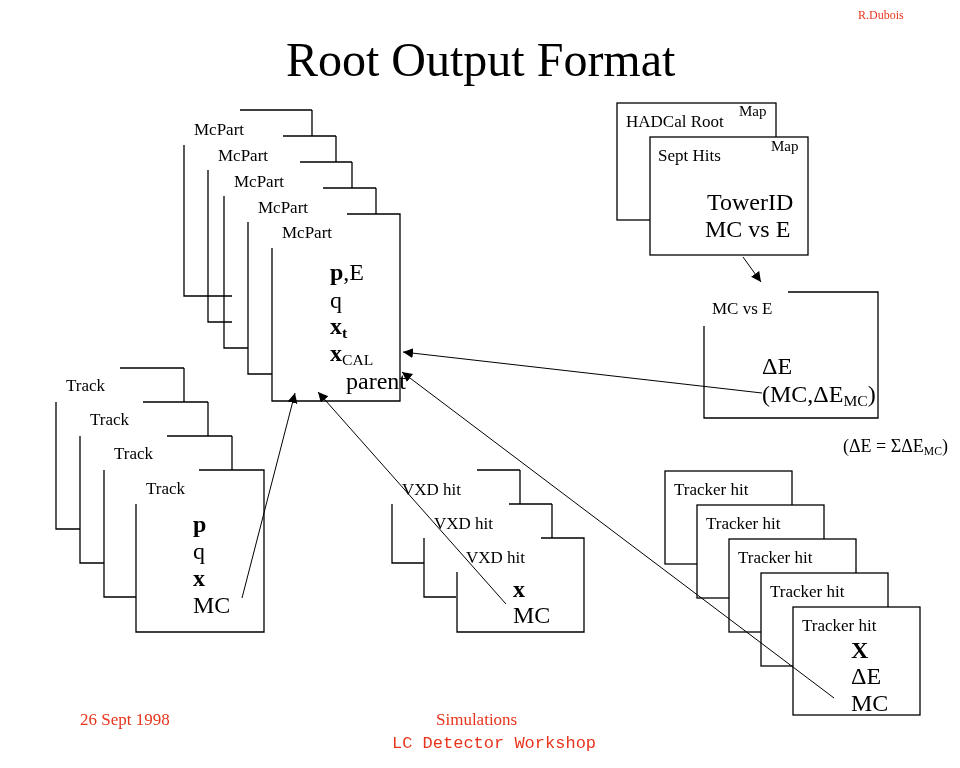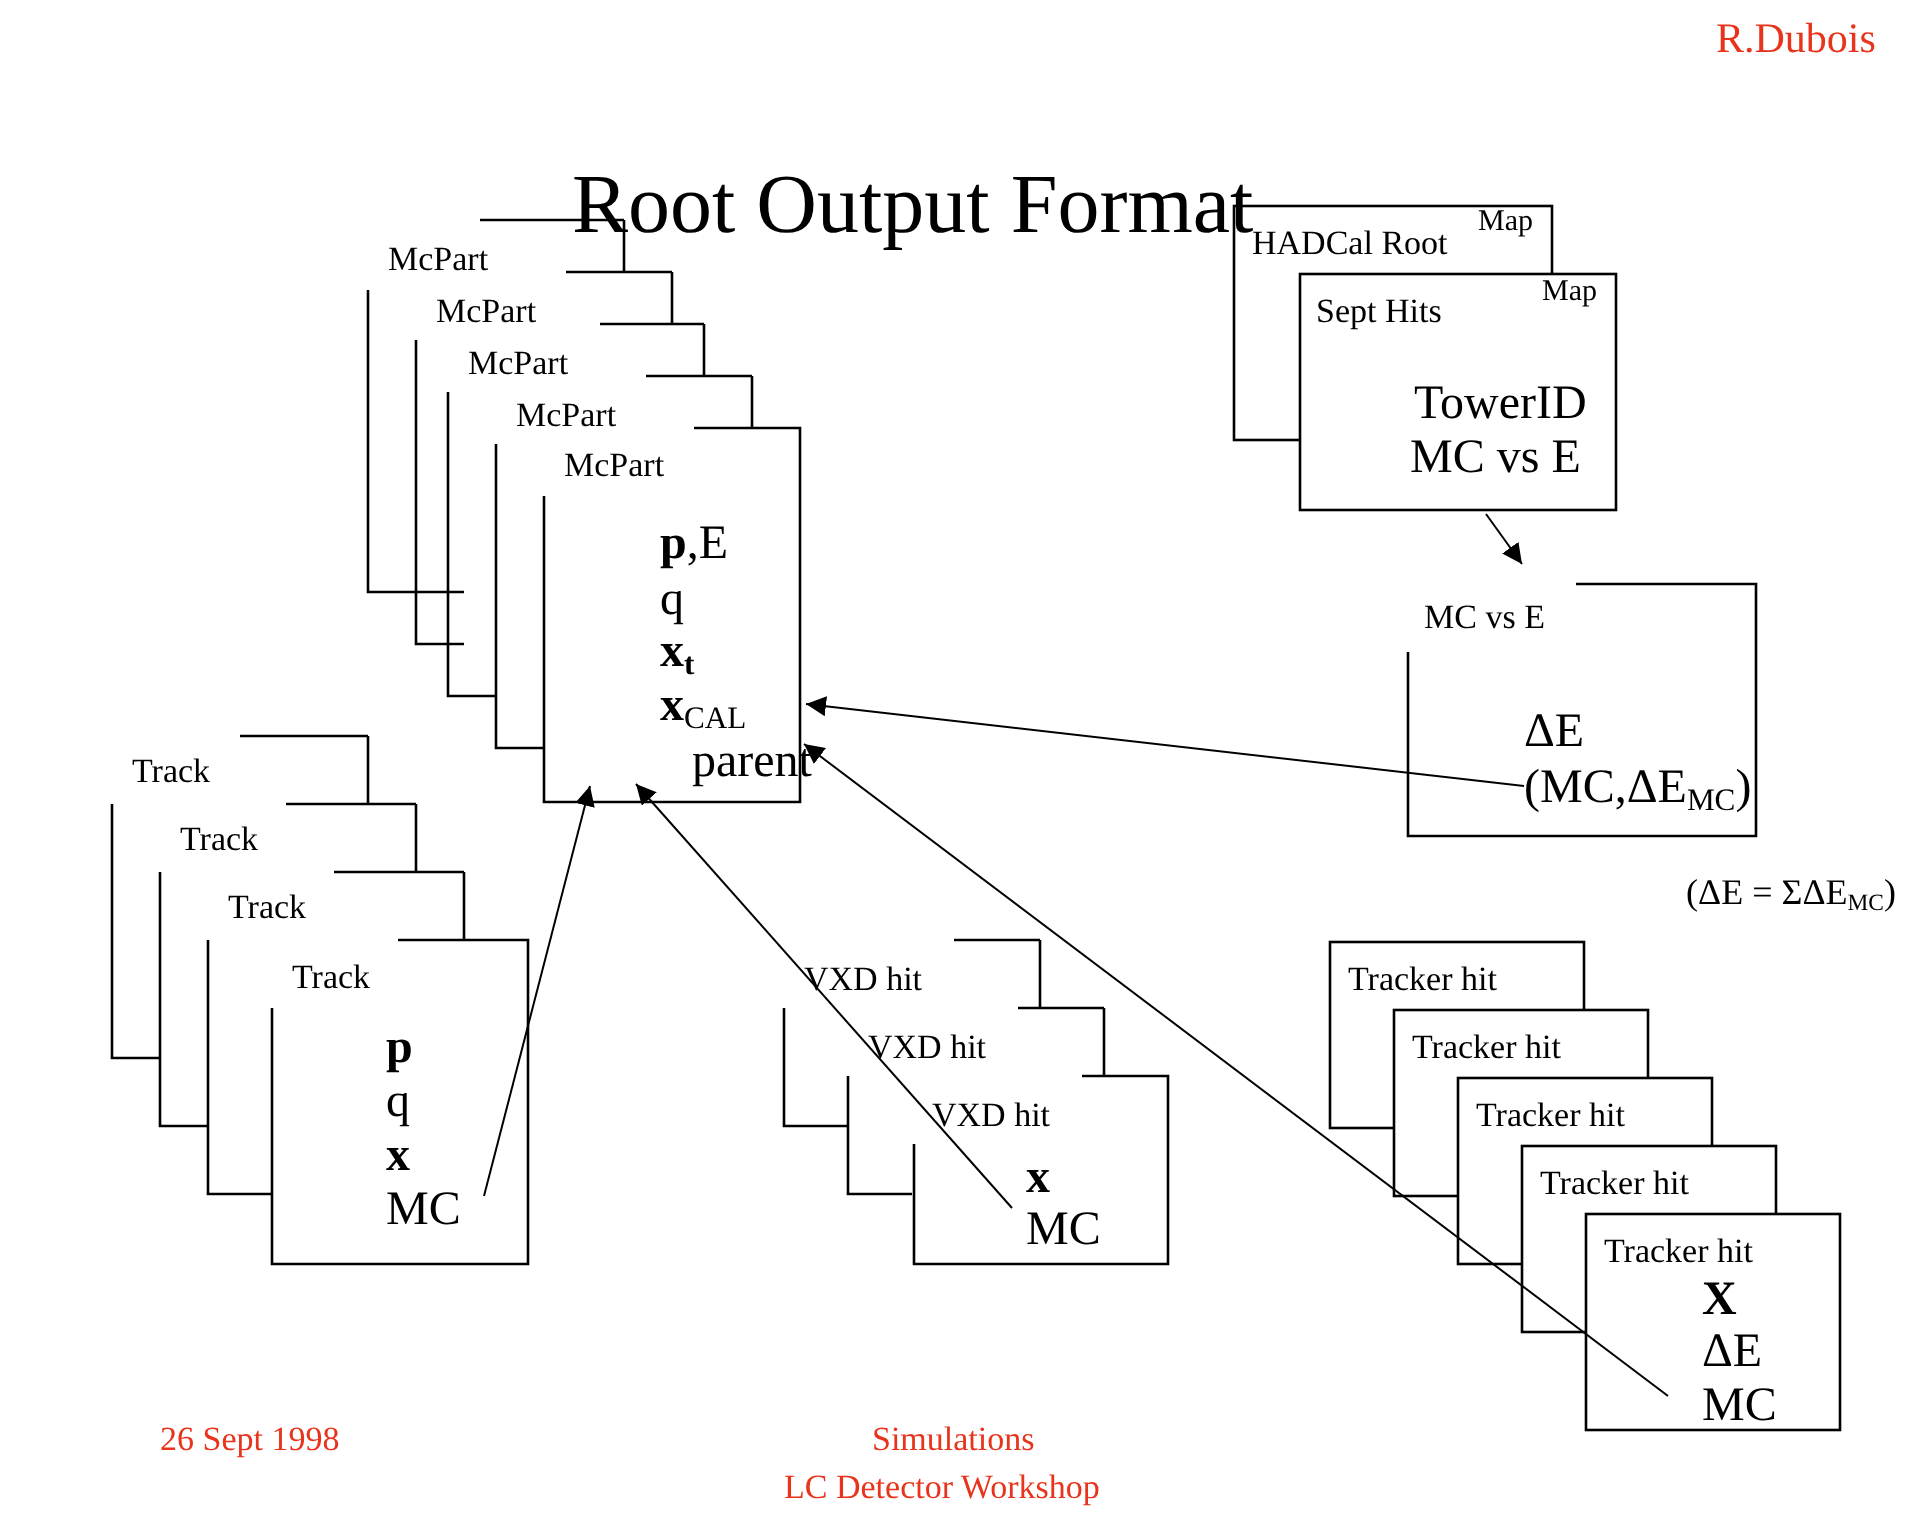--- a/index.html
+++ b/index.html
@@ -1,20 +1,20 @@
 <!DOCTYPE html>
 <html><head>
 <meta charset="utf-8">
 <style>
   html, body { margin:0; padding:0; background:#ffffff; }
   #stage { position:relative; width:960px; height:768px; overflow:hidden; background:#ffffff;
            font-family:"Liberation Serif", "DejaVu Serif", serif; color:#000; }
   .txt { position:absolute; white-space:nowrap; line-height:1; }
   .red { color:#e8341c; }
-  .title { font-size:42px;margin-top:46px; }
+  .title { font-size:48px; }
   .lbl { font-size:17px; }
   .field { font-size:24px; }
   .small { font-size:14px; }
   .b { font-weight:bold; }
   sub { font-size:0.65em; vertical-align:-0.25em; line-height:0; }
   svg#lines { position:absolute; left:0; top:0; }
 </style>
 </head>
 <body>
 
@@ -56,21 +56,21 @@
     </g>
     <g stroke="#000" stroke-width="1" fill="none">
       <line x1="242" y1="598" x2="295" y2="393" marker-end="url(#ah)"></line>
       <line x1="506" y1="604" x2="318" y2="392" marker-end="url(#ah)"></line>
       <line x1="834" y1="698" x2="402" y2="372" marker-end="url(#ah)"></line>
       <line x1="762" y1="393" x2="403" y2="352" marker-end="url(#ah)"></line>
       <line x1="743" y1="257" x2="761" y2="282" marker-end="url(#ah)"></line>
     </g>
   </svg>
 
-  <div class="txt red lbl" style="left:858px;top:9px;font-size:21px;">R.Dubois</div>
+  <div class="txt red lbl" style="left:858px;top:9px;font-size:12px;">R.Dubois</div>
   <div class="txt title" style="left:286px;top:36px;">Root Output Format</div>
 
   <div class="txt lbl" style="left:194px;top:121px;">McPart</div>
   <div class="txt lbl" style="left:218px;top:147px;">McPart</div>
   <div class="txt lbl" style="left:234px;top:173px;">McPart</div>
   <div class="txt lbl" style="left:258px;top:199px;">McPart</div>
   <div class="txt lbl" style="left:282px;top:224px;">McPart</div>
 
   <div class="txt field" style="left:330px;top:260px;"><span class="b">p</span><span>,E</span></div>
   <div class="txt field" style="left:330px;top:288px;">q</div>
@@ -110,14 +110,14 @@
   <div class="txt lbl" style="left:706px;top:515px;">Tracker hit</div>
   <div class="txt lbl" style="left:738px;top:549px;">Tracker hit</div>
   <div class="txt lbl" style="left:770px;top:583px;">Tracker hit</div>
   <div class="txt lbl" style="left:802px;top:617px;">Tracker hit</div>
   <div class="txt field b" style="left:851px;top:638px;">X</div>
   <div class="txt field" style="left:851px;top:664px;">ΔE</div>
   <div class="txt field" style="left:851px;top:691px;">MC</div>
 
   <div class="txt red lbl" style="left:80px;top:711px;">26 Sept 1998</div>
   <div class="txt red lbl" style="left:436px;top:711px;">Simulations</div>
-  <div class="txt red lbl" style="left:392px;top:735px;">LC Detector Workshop</div>
+  <div class="txt red lbl" style="left:392px;top:735px;font-family:Liberation Mono, monospace;">LC Detector Workshop</div>
 </div>
 
 </body></html>

